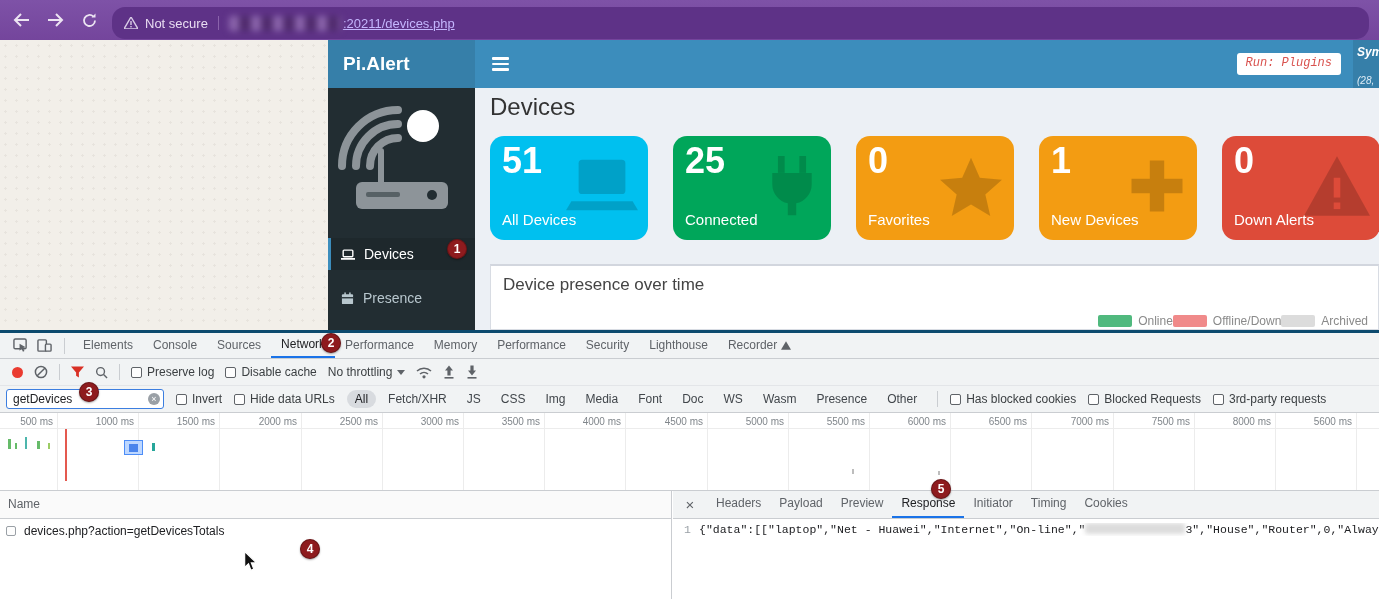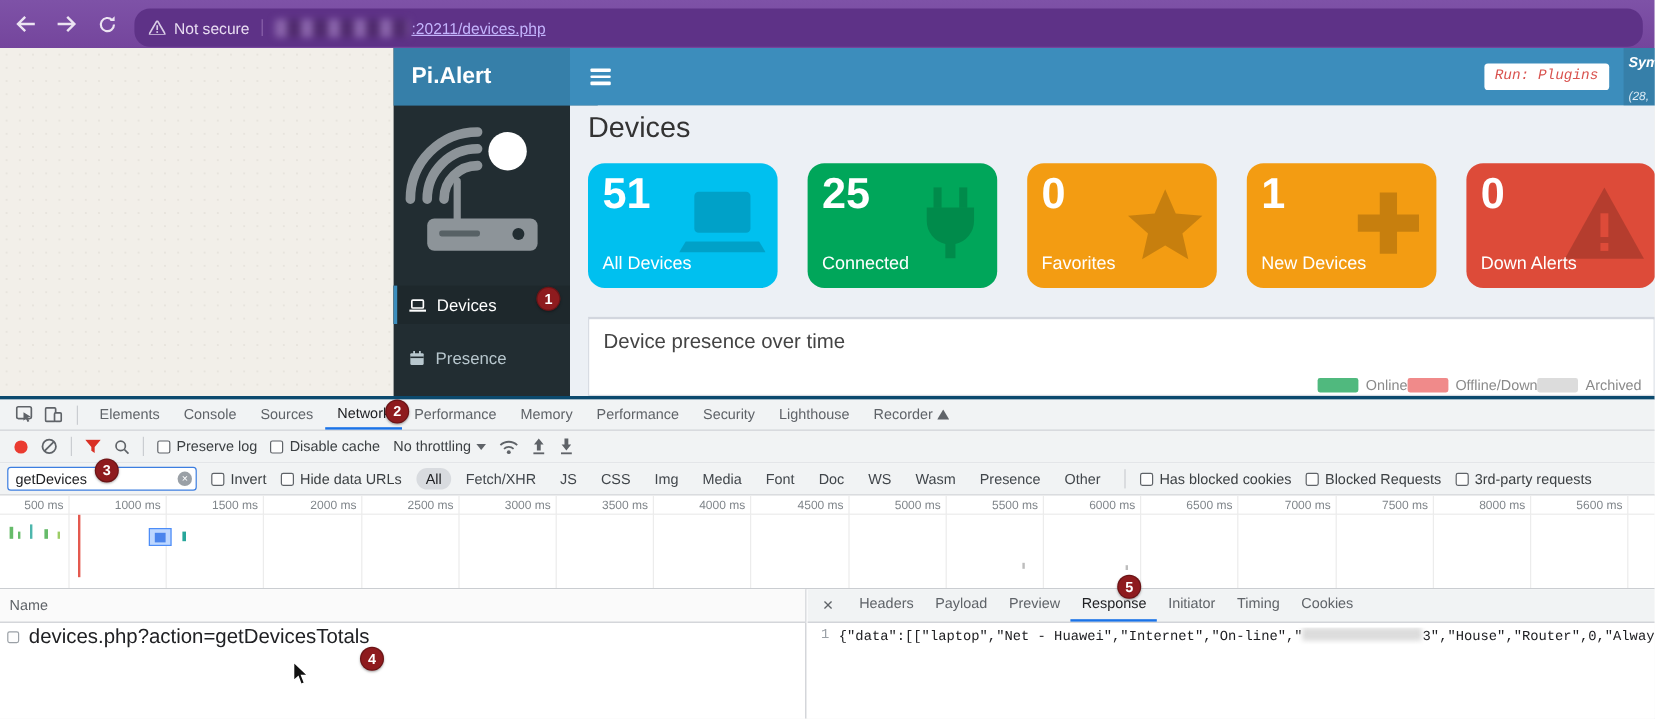--- a/index.html
+++ b/index.html
@@ -81,21 +81,21 @@
 
   .dt-timeline { position:relative; height:78px; background:#fff; border-bottom:1px solid #cacdd1; overflow:hidden; }
   .tl-band { position:absolute; left:0; top:0; width:100%; height:16px; border-bottom:1px solid #ececec; }
   .gridline { position:absolute; top:0; bottom:0; width:1px; background:#ececec; }
   .tl-label { position:absolute; top:3px; width:68px; text-align:right; font-size:10px; color:#80868b; }
   .mark { position:absolute; }
 
   .dt-table { position:absolute; left:0; top:158px; width:1379px; height:111px; }
   .req-list { position:absolute; left:0; top:0; width:672px; height:111px; border-right:1px solid #cacdd1; background:#fff; }
   .req-header { height:28px; line-height:27px; padding-left:8px; color:#5f6368; background:#fafafa; border-bottom:1px solid #cacdd1; }
-  .req-row { height:23px; display:flex; align-items:center; gap:8px; padding-left:6px; font-size:17px; color:#202124; }
+  .req-row { height:23px; display:flex; align-items:center; gap:8px; padding-left:6px; font-size:12px; color:#202124; }
   .req-row .cb { width:10px; height:10px; border-color:#9aa0a6; }
   .req-row.sel { background:#2362d8; color:#fff; }
   .req-row.sel .cb { border-color:#cfe0ff; }
   .redact-blue { display:inline-block; width:95px; height:13px; border-radius:2px;
     background:rgba(255,255,255,0.85); filter:blur(2.5px); }
 
   .details { position:absolute; left:673px; top:0; width:706px; height:111px; background:#fff; }
   .det-tabs { display:flex; align-items:center; height:28px; background:#f1f3f4; border-bottom:1px solid #cacdd1; }
   .det-close { width:14px; margin:0 10px; color:#5f6368; font-size:15px; line-height:14px; text-align:center; }
   .det-tab { padding:0 9px; line-height:25px; height:27px; color:#5f6368; white-space:nowrap; }

